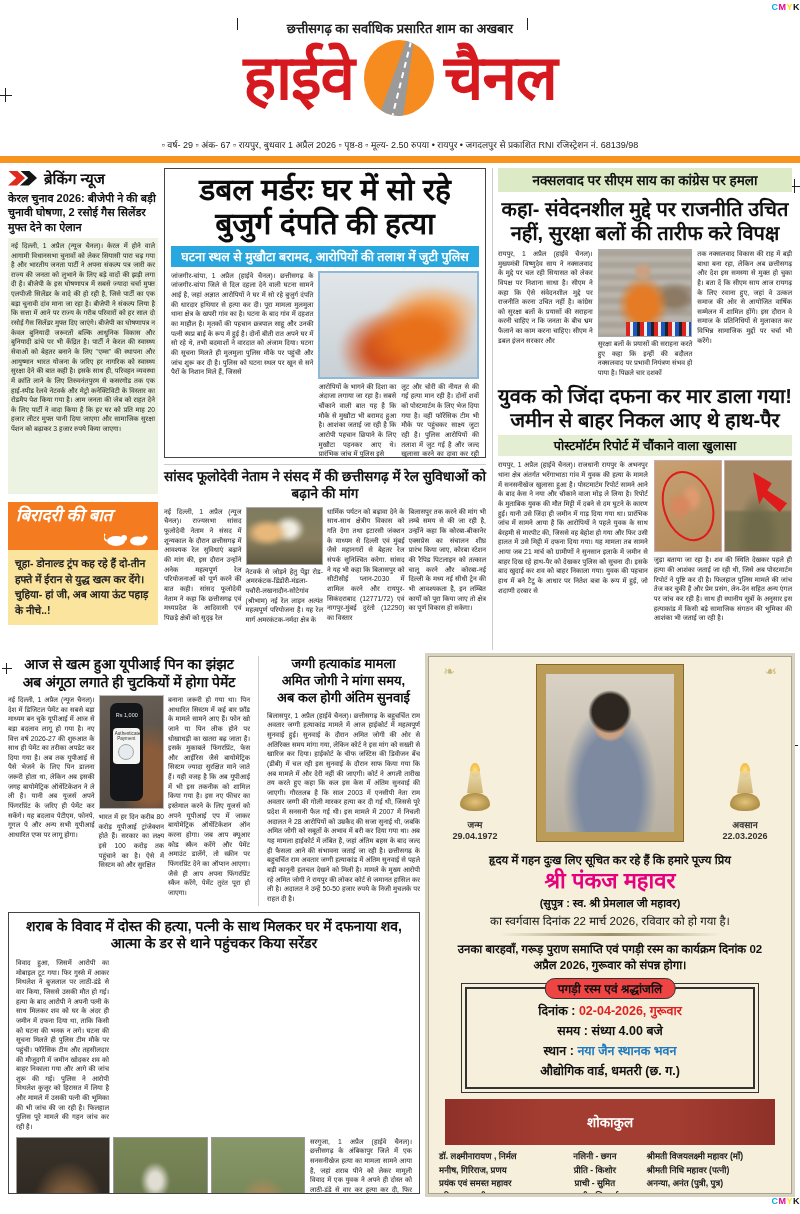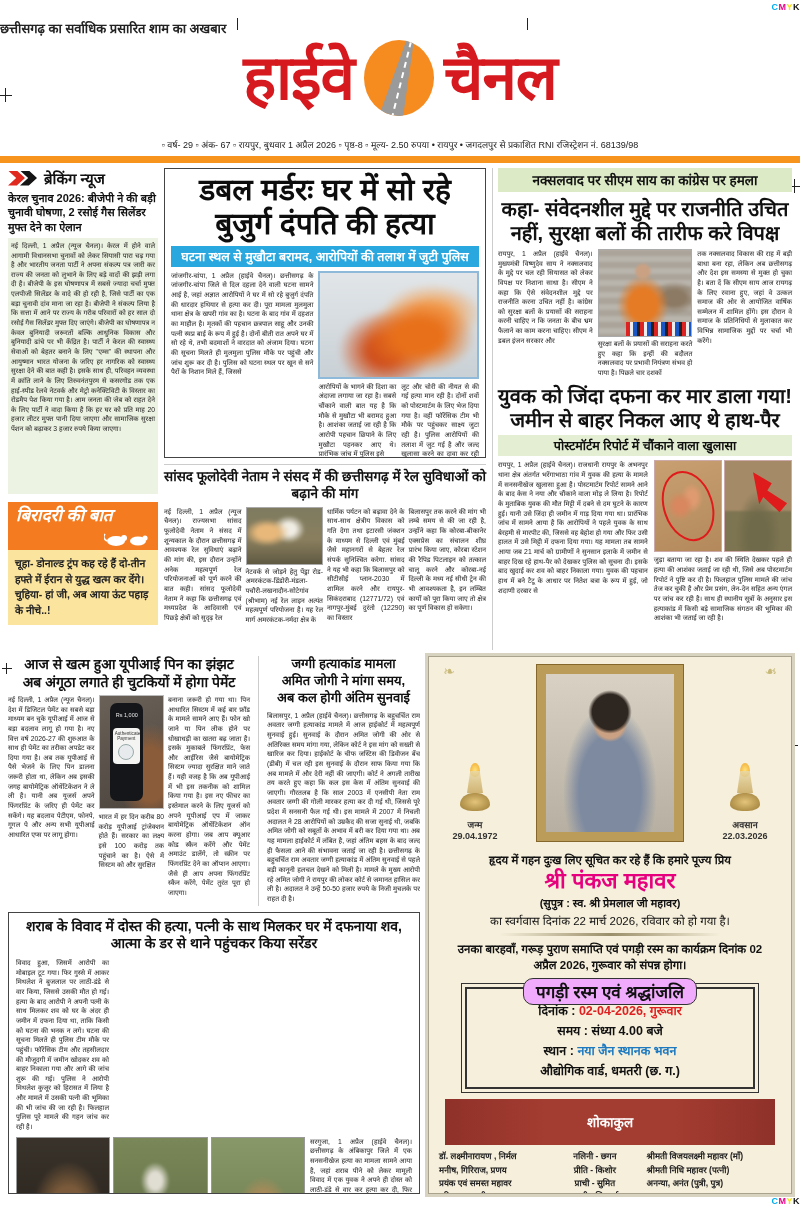--- a/index.html
+++ b/index.html
@@ -9,21 +9,21 @@
     overflow:hidden;
   }
   .cmyk{position:absolute;left:0;right:0;text-align:right;font-weight:bold;font-size:9px;letter-spacing:.5px;}
   .cmyk-top{top:2px;} .cmyk-bot{top:1196px;}
   .c-c{color:#00aeef}.c-m{color:#ec008c}.c-y{color:#f7e017}.c-k{color:#111}
 
   
   .header{position:relative;height:158px;}
   .website-box{position:absolute;left:54px;top:15px;background:#f26a21;color:#fff;
     font-weight:bold;font-size:11px;padding:3px 12px;border:1px solid #aaa;}
-  .tagline{position:absolute;left:0;right:0;top:19px;text-align:left;font-size:13px;font-weight:bold;color:#222;}
+  .tagline{position:absolute;left:0;right:0;top:19px;text-align:center;font-size:13px;font-weight:bold;color:#222;}
   .masthead{position:absolute;left:0;right:0;top:40px;display:flex;justify-content:center;align-items:center;gap:10px;}
   .mast-word{font-size:62px;font-weight:bold;color:#d6191e;line-height:1;letter-spacing:-1px;}
   .logo{width:70px;height:76px;background:#f68b1f;border-radius:50%;position:relative;overflow:hidden;flex:0 0 auto;}
   .logo-road{position:absolute;left:23px;top:-6px;width:26px;height:95px;background:#9a9a9a;
     clip-path:polygon(38% 0,62% 0,100% 100%,0 100%);transform:rotate(14deg);}
   .logo-dash{position:absolute;left:50%;top:6px;width:0;height:80px;border-left:2px dashed #fff;}
   .dateline{position:absolute;left:0;right:0;top:138px;text-align:center;font-size:9px;color:#222;}
   .orange-bar{position:absolute;left:0;right:0;top:156px;height:7px;background:#F7941D;}
 
   .content{position:absolute;left:8px;right:8px;top:168px;}
@@ -161,22 +161,22 @@
     radial-gradient(circle at 50% 32%,#caa183 0 11%,rgba(202,161,131,0) 14%),
     radial-gradient(ellipse at 50% 75%,#7d8aa0 0 34%,rgba(125,138,160,0) 52%),
     linear-gradient(180deg,#d9d2c4,#b7b0a2);}
   .obit-intro{font-size:11.5px;font-weight:bold;text-align:center;margin-top:11px;}
   .obit-name{color:#e6007e;font-size:22px;font-weight:bold;text-align:center;line-height:1.1;margin-top:2px;}
   .obit-relation{font-size:11px;font-weight:bold;text-align:center;margin-top:2px;}
   .obit-passing{font-size:11.5px;text-align:center;margin-top:3px;}
   .obit-divider{height:3px;margin:5px 60px;background:linear-gradient(90deg,rgba(150,140,110,0),#9a8f6a,rgba(150,140,110,0));border-radius:2px;}
   .obit-program{font-size:11.5px;font-weight:bold;text-align:center;margin:2px 6px 0;line-height:1.4;}
   .pagdi-box{border:2px solid #333;outline:1px solid #333;outline-offset:3px;margin:14px 26px 0;padding:10px 4px 8px;text-align:center;position:relative;}
-  .pagdi-title{position:absolute;top:-11px;left:50%;transform:translateX(-50%);background:#f0abfc;border:1.5px solid #333;
-    border-radius:10px;padding:1px 12px;font-weight:bold;font-size:17px;white-space:nowrap;}
+  .pagdi-title{position:absolute;top:-11px;left:50%;transform:translateX(-50%);background:#ef4444;border:1.5px solid #333;
+    border-radius:10px;padding:1px 12px;font-weight:bold;font-size:12px;white-space:nowrap;}
   .pagdi-line{font-size:12.5px;font-weight:bold;margin-top:3px;}
   .val-red{color:#e02020;} .val-blue{color:#1d79c0;}
   .shok{margin:10px 6px 5px;background:linear-gradient(90deg,#8f3129,#a33c31 30%,#a33c31 70%,#8f3129);
     color:#fff;font-weight:bold;font-size:13.5px;text-align:center;padding:14px 0;}
   .mourners{display:flex;gap:3px;font-size:8.6px;font-weight:bold;color:#222;}
   .mourners>div{line-height:1.55;}
   .mc1{width:31%;text-align:left;} .mc2{width:29%;text-align:center;} .mc3{width:40%;text-align:left;}
 
   
   .mark{position:absolute;background:#222;}

